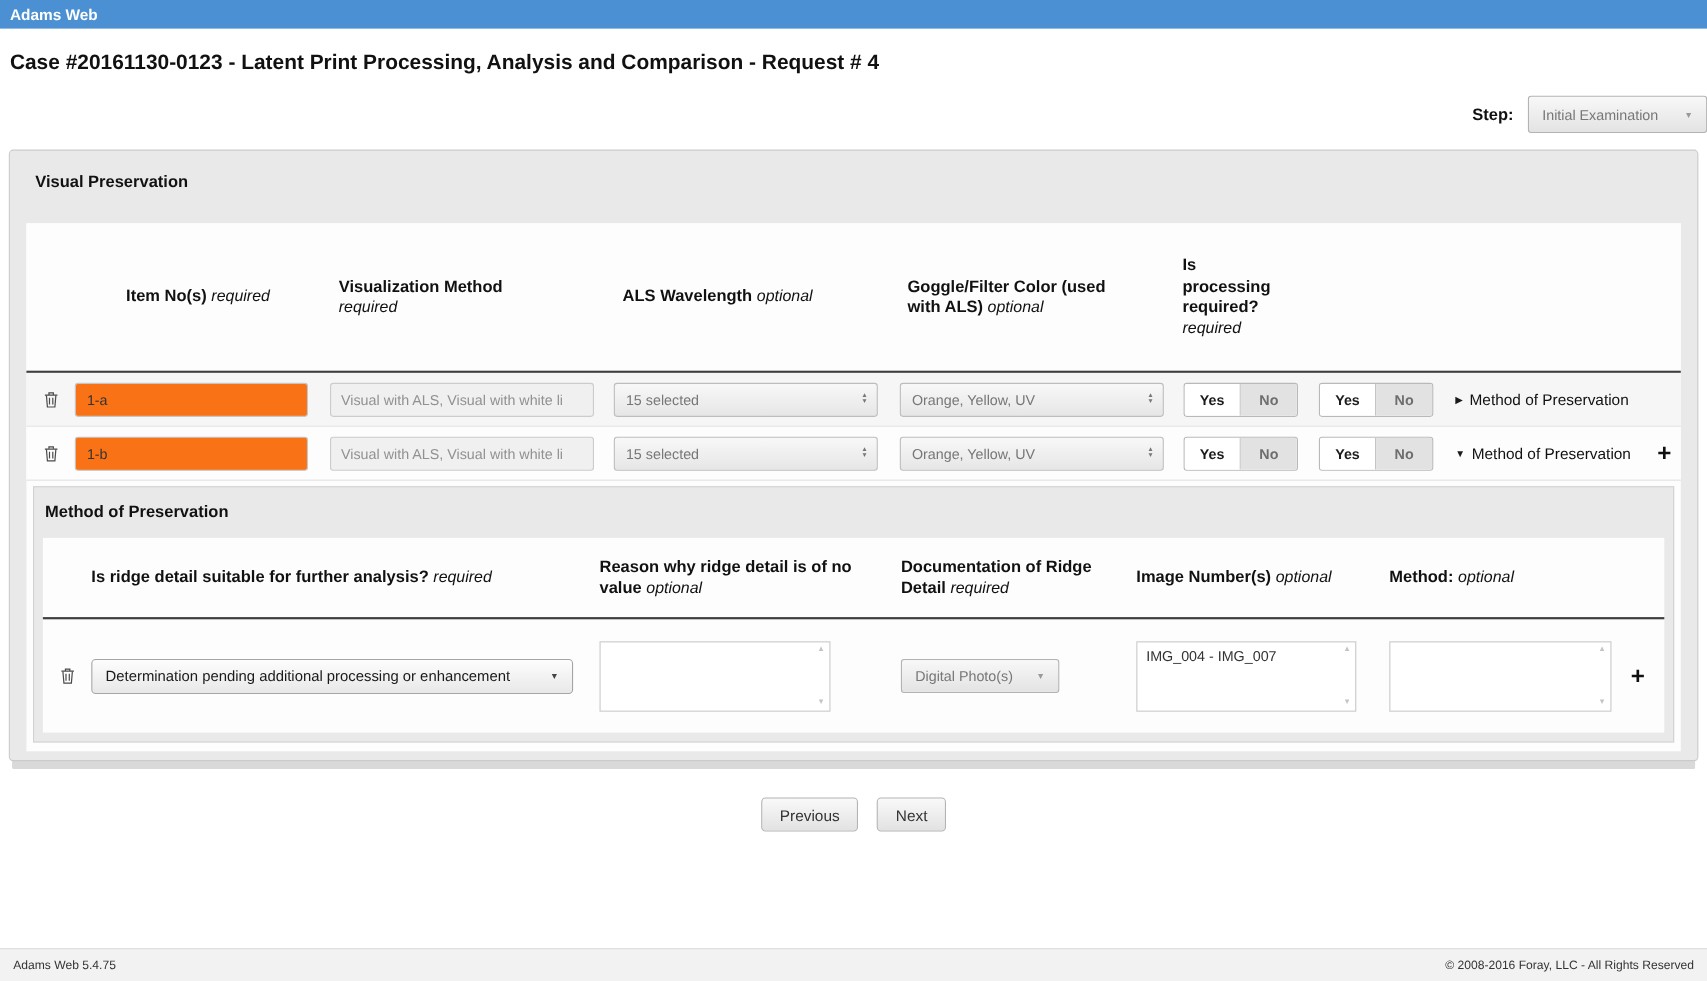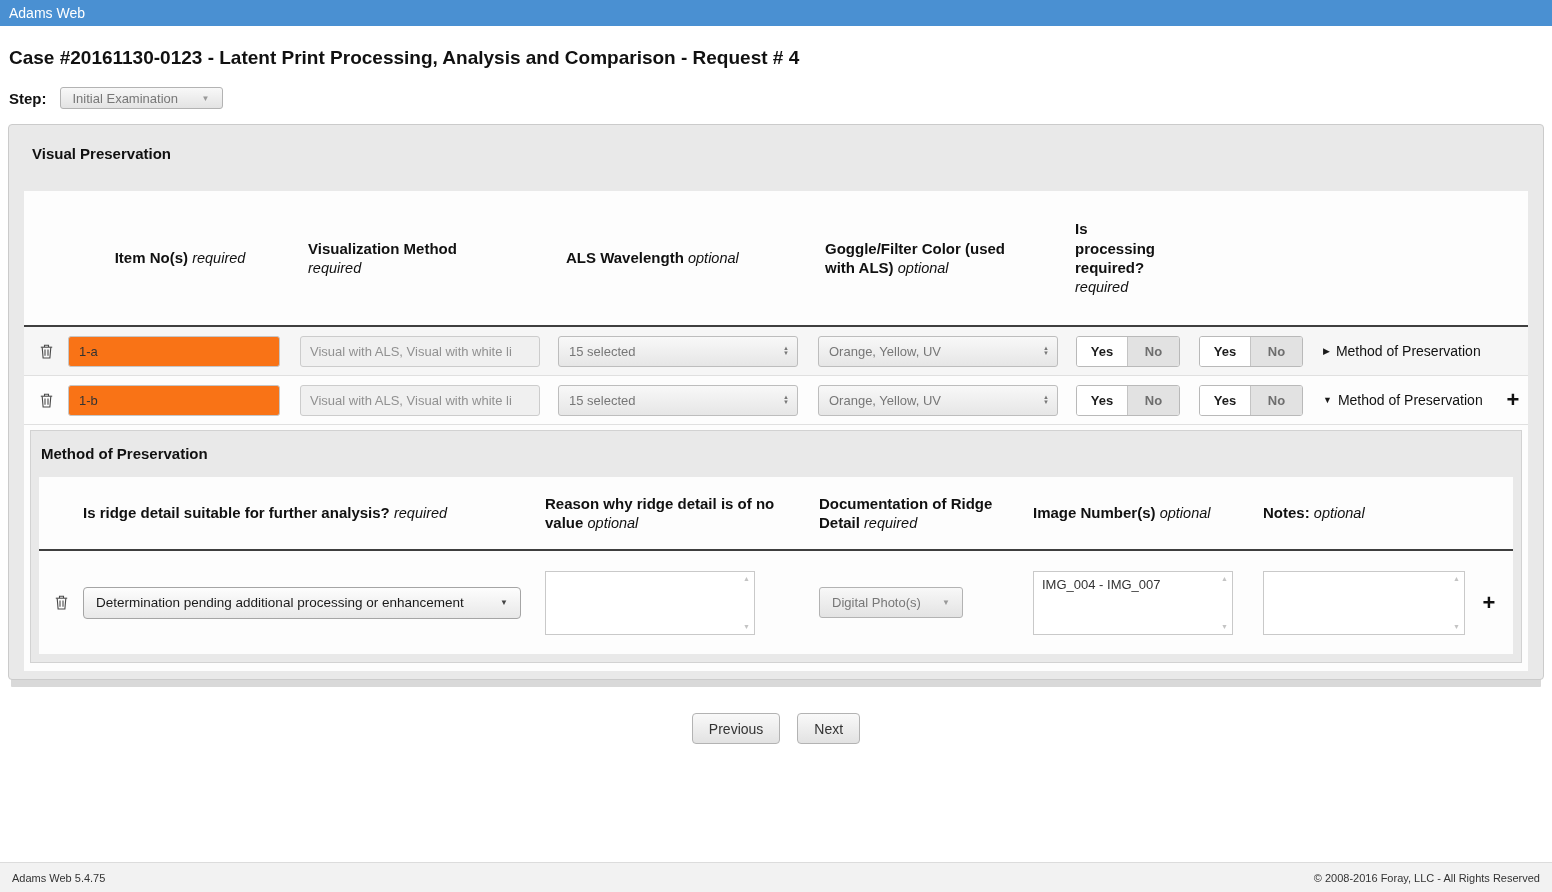--- a/index.html
+++ b/index.html
@@ -14,42 +14,44 @@
 
   
   .topbar {
     height: 26px;
     background: #4a90d2;
     color: #fff;
     display: flex;
     align-items: center;
     padding-left: 9px;
     font-size: 14px;
+    font-weight: bold;
   }
 
   
   .page-title {
     margin: 21px 0 0 9px;
     font-size: 19px;
     font-weight: 700;
     color: #111;
   }
   .step-row {
     display: flex;
     align-items: center;
     margin: 18px 0 0 9px;
+    justify-content: flex-end;
   }
   .step-label { font-size: 15px; font-weight: 700; color: #111; }
   .dropdown-btn {
     display: inline-flex;
     align-items: center;
     background: linear-gradient(#f8f8f8, #e3e3e3);
     border: 1px solid #b3b3b3;
     border-radius: 3px;
-    height: 22px;
+    height: 34px;
     padding: 0 12px;
     font-size: 13px;
     color: #777;
     cursor: pointer;
     white-space: nowrap;
   }
   .step-row .dropdown-btn { margin-left: 13px; width: 163px; justify-content: space-between; }
   .caret { font-size: 8px; color: #999; margin-left: 12px; }
 
   
@@ -375,21 +377,21 @@
           <div class="cell th sh-reason">
             <span class="th-inner"><span class="th-label">Reason why ridge detail is of no value</span> <span class="th-suffix">optional</span></span>
           </div>
           <div class="cell th sh-doc">
             <span class="th-inner"><span class="th-label">Documentation of Ridge Detail</span> <span class="th-suffix">required</span></span>
           </div>
           <div class="cell th sh-img">
             <span class="th-inner"><span class="th-label">Image Number(s)</span> <span class="th-suffix">optional</span></span>
           </div>
           <div class="cell th sh-notes">
-            <span class="th-inner"><span class="th-label">Notes:</span> <span class="th-suffix">optional</span></span>
+            <span class="th-inner"><span class="th-label">Method:</span> <span class="th-suffix">optional</span></span>
           </div>
           <div class="cell"></div>
         </div>
 
         <div class="sub-row">
           <div class="cell c-trash">
             <span class="trash-btn">
               <svg width="13" height="15" viewBox="0 0 13 15" fill="none" stroke="#4a4a4a" stroke-width="1.1">
                   <path d="M0.8 3.2h11.4"></path>
                   <path d="M4.5 3V1.2h4V3"></path>

